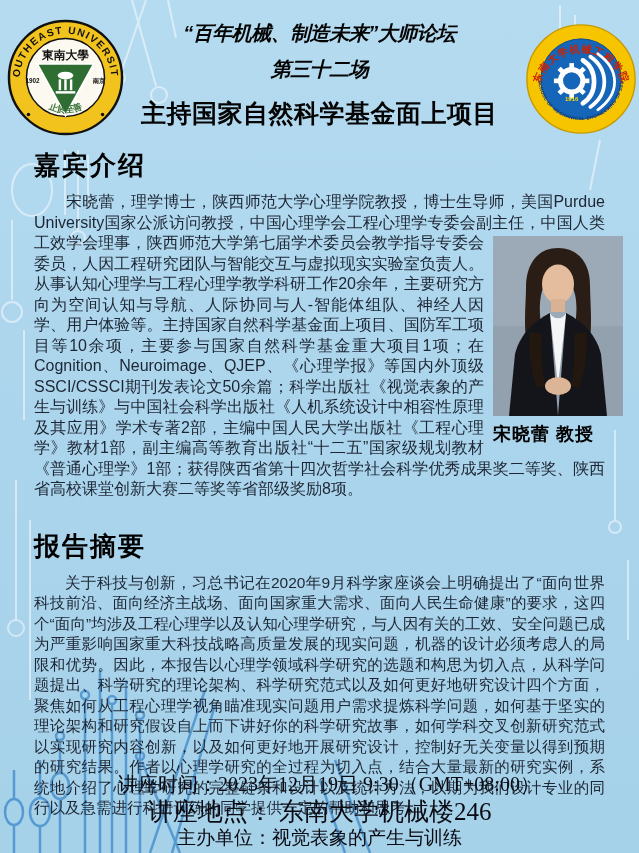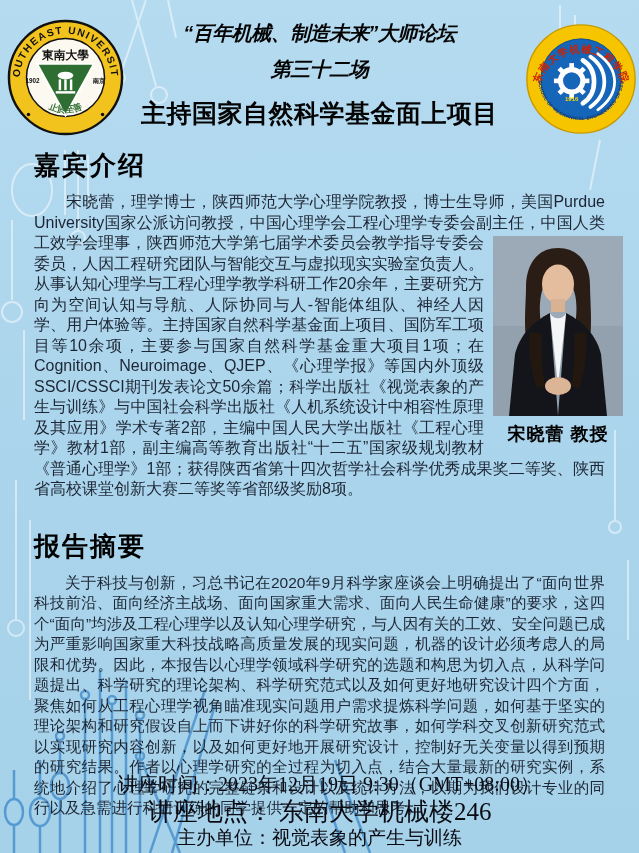--- a/index.html
+++ b/index.html
@@ -16,21 +16,21 @@
   .title-block{position:absolute;top:15px;left:108px;width:423px;text-align:center;z-index:1;color:#040404;}
   .title-main{font-size:20px;font-weight:900;line-height:36px;letter-spacing:-0.5px;white-space:nowrap;font-style:italic;}
   .title-sub{font-size:25px;font-weight:900;line-height:32px;margin-top:10px;letter-spacing:0.5px;white-space:nowrap;}
   .content{position:absolute;left:34px;width:571px;top:148px;z-index:1;}
   h2.sec-title{font-size:26px;font-weight:900;margin:0 0 9px 0;color:#000;letter-spacing:2px;font-family:Liberation Serif, serif;}
   .body-text{text-align:justify;text-indent:2em;margin:0;color:#1d2634;}
   #guest-bio{font-size:16px;line-height:20.5px;}
   #abstract-text{font-size:15.5px;line-height:20.5px;}
   #abstract-heading{margin-top:29px;}
   .float-spacer{float:right;width:0;height:44px;}
-  .photo-wrap{float:right;clear:right;width:130px;margin:0 -18px 2px 9px;text-align:center;text-indent:0;}
+  .photo-wrap{float:right;clear:right;width:130px;margin:0 -18px 2px 9px;text-align:left;text-indent:0;}
   .portrait{display:block;width:130px;height:180px;}
   .caption{display:block;font-size:18px;line-height:20px;font-weight:bold;color:#000;margin-top:8px;letter-spacing:1px;}
   .footer{position:absolute;left:0;bottom:3px;width:100%;text-align:center;z-index:1;
     font-family:"Liberation Serif","DejaVu Serif",serif;color:#0a0a12;}
   .footer-line1{font-size:20px;line-height:25px;padding-left:19px;}
   .footer-line2{font-size:25px;line-height:24px;margin-top:3px;text-align:center;}
   .footer-line3{font-size:19px;line-height:24px;margin-top:2px;}
 </style>
 </head>
 <body>

